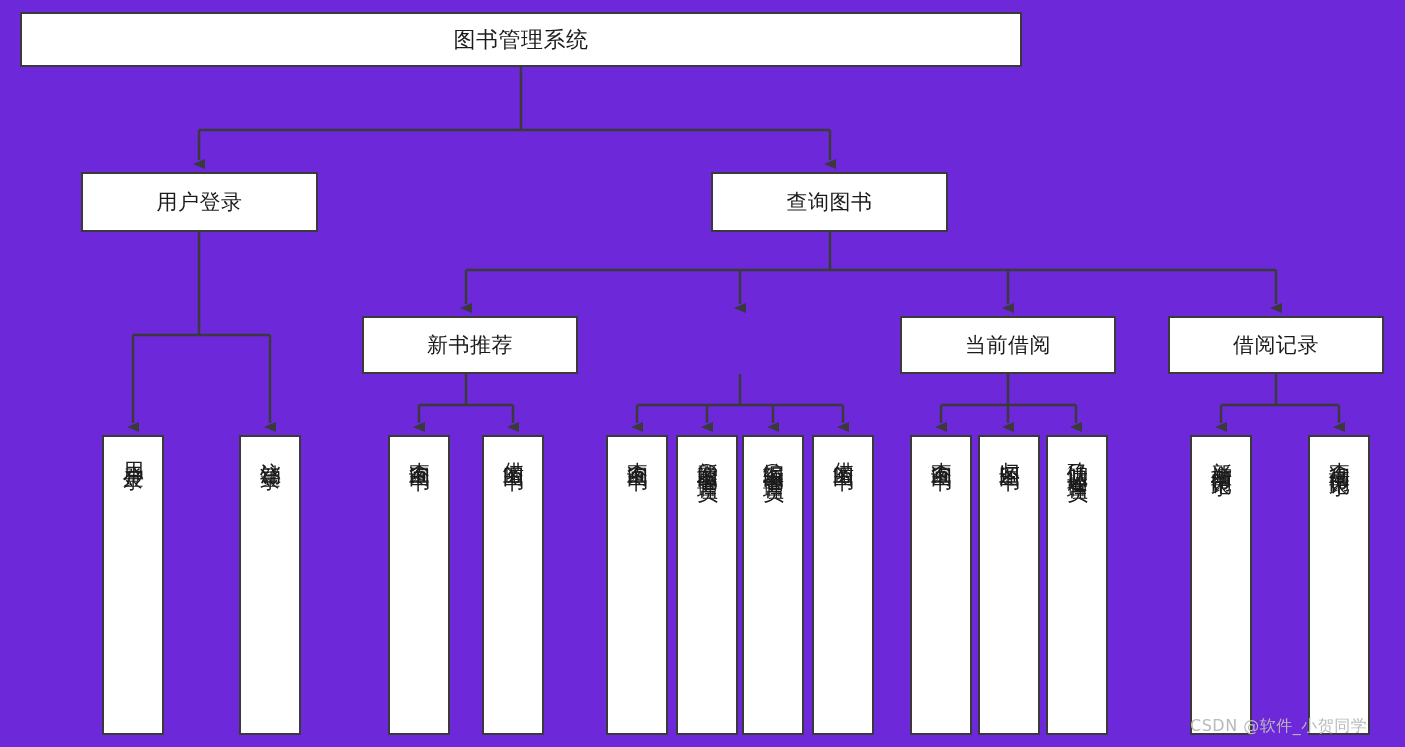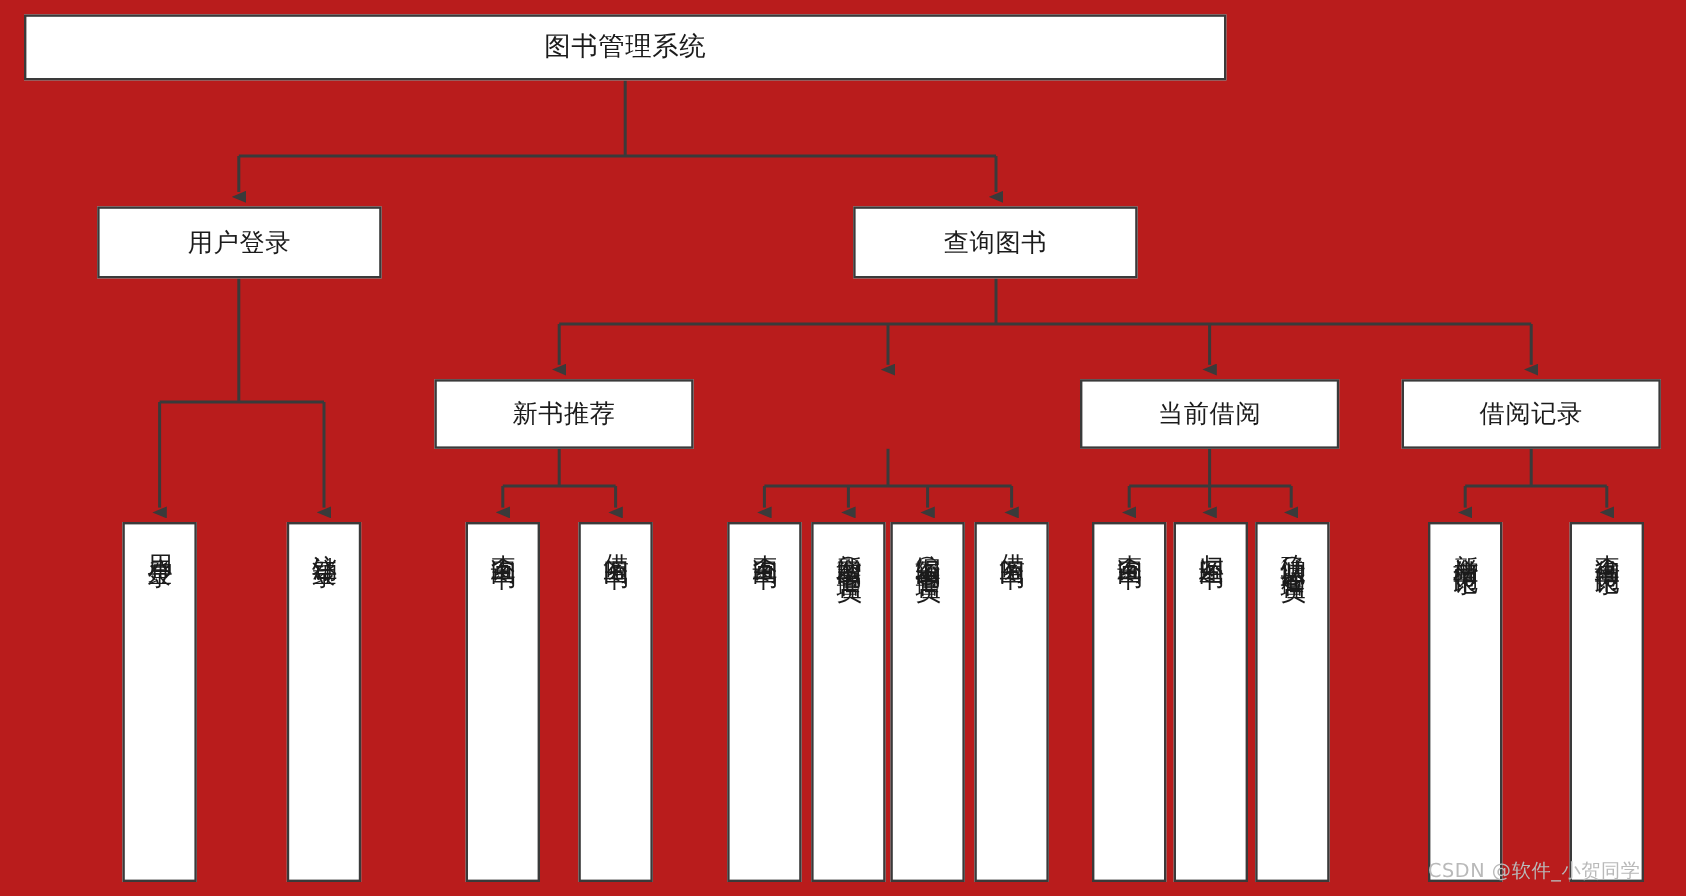--- a/index.html
+++ b/index.html
@@ -7,21 +7,21 @@
     padding: 0;
     background: #ffffff;
   }
   body {
     font-family: "DejaVu Sans", "Liberation Sans", sans-serif;
   }
   #canvas {
     position: relative;
     width: 1405px;
     height: 747px;
-    background: #b91c1c;
+    background: #6d28d9;
     overflow: hidden;
   }
   svg.edges {
     position: absolute;
     left: 0;
     top: 0;
     width: 1405px;
     height: 747px;
     pointer-events: none;
   }

